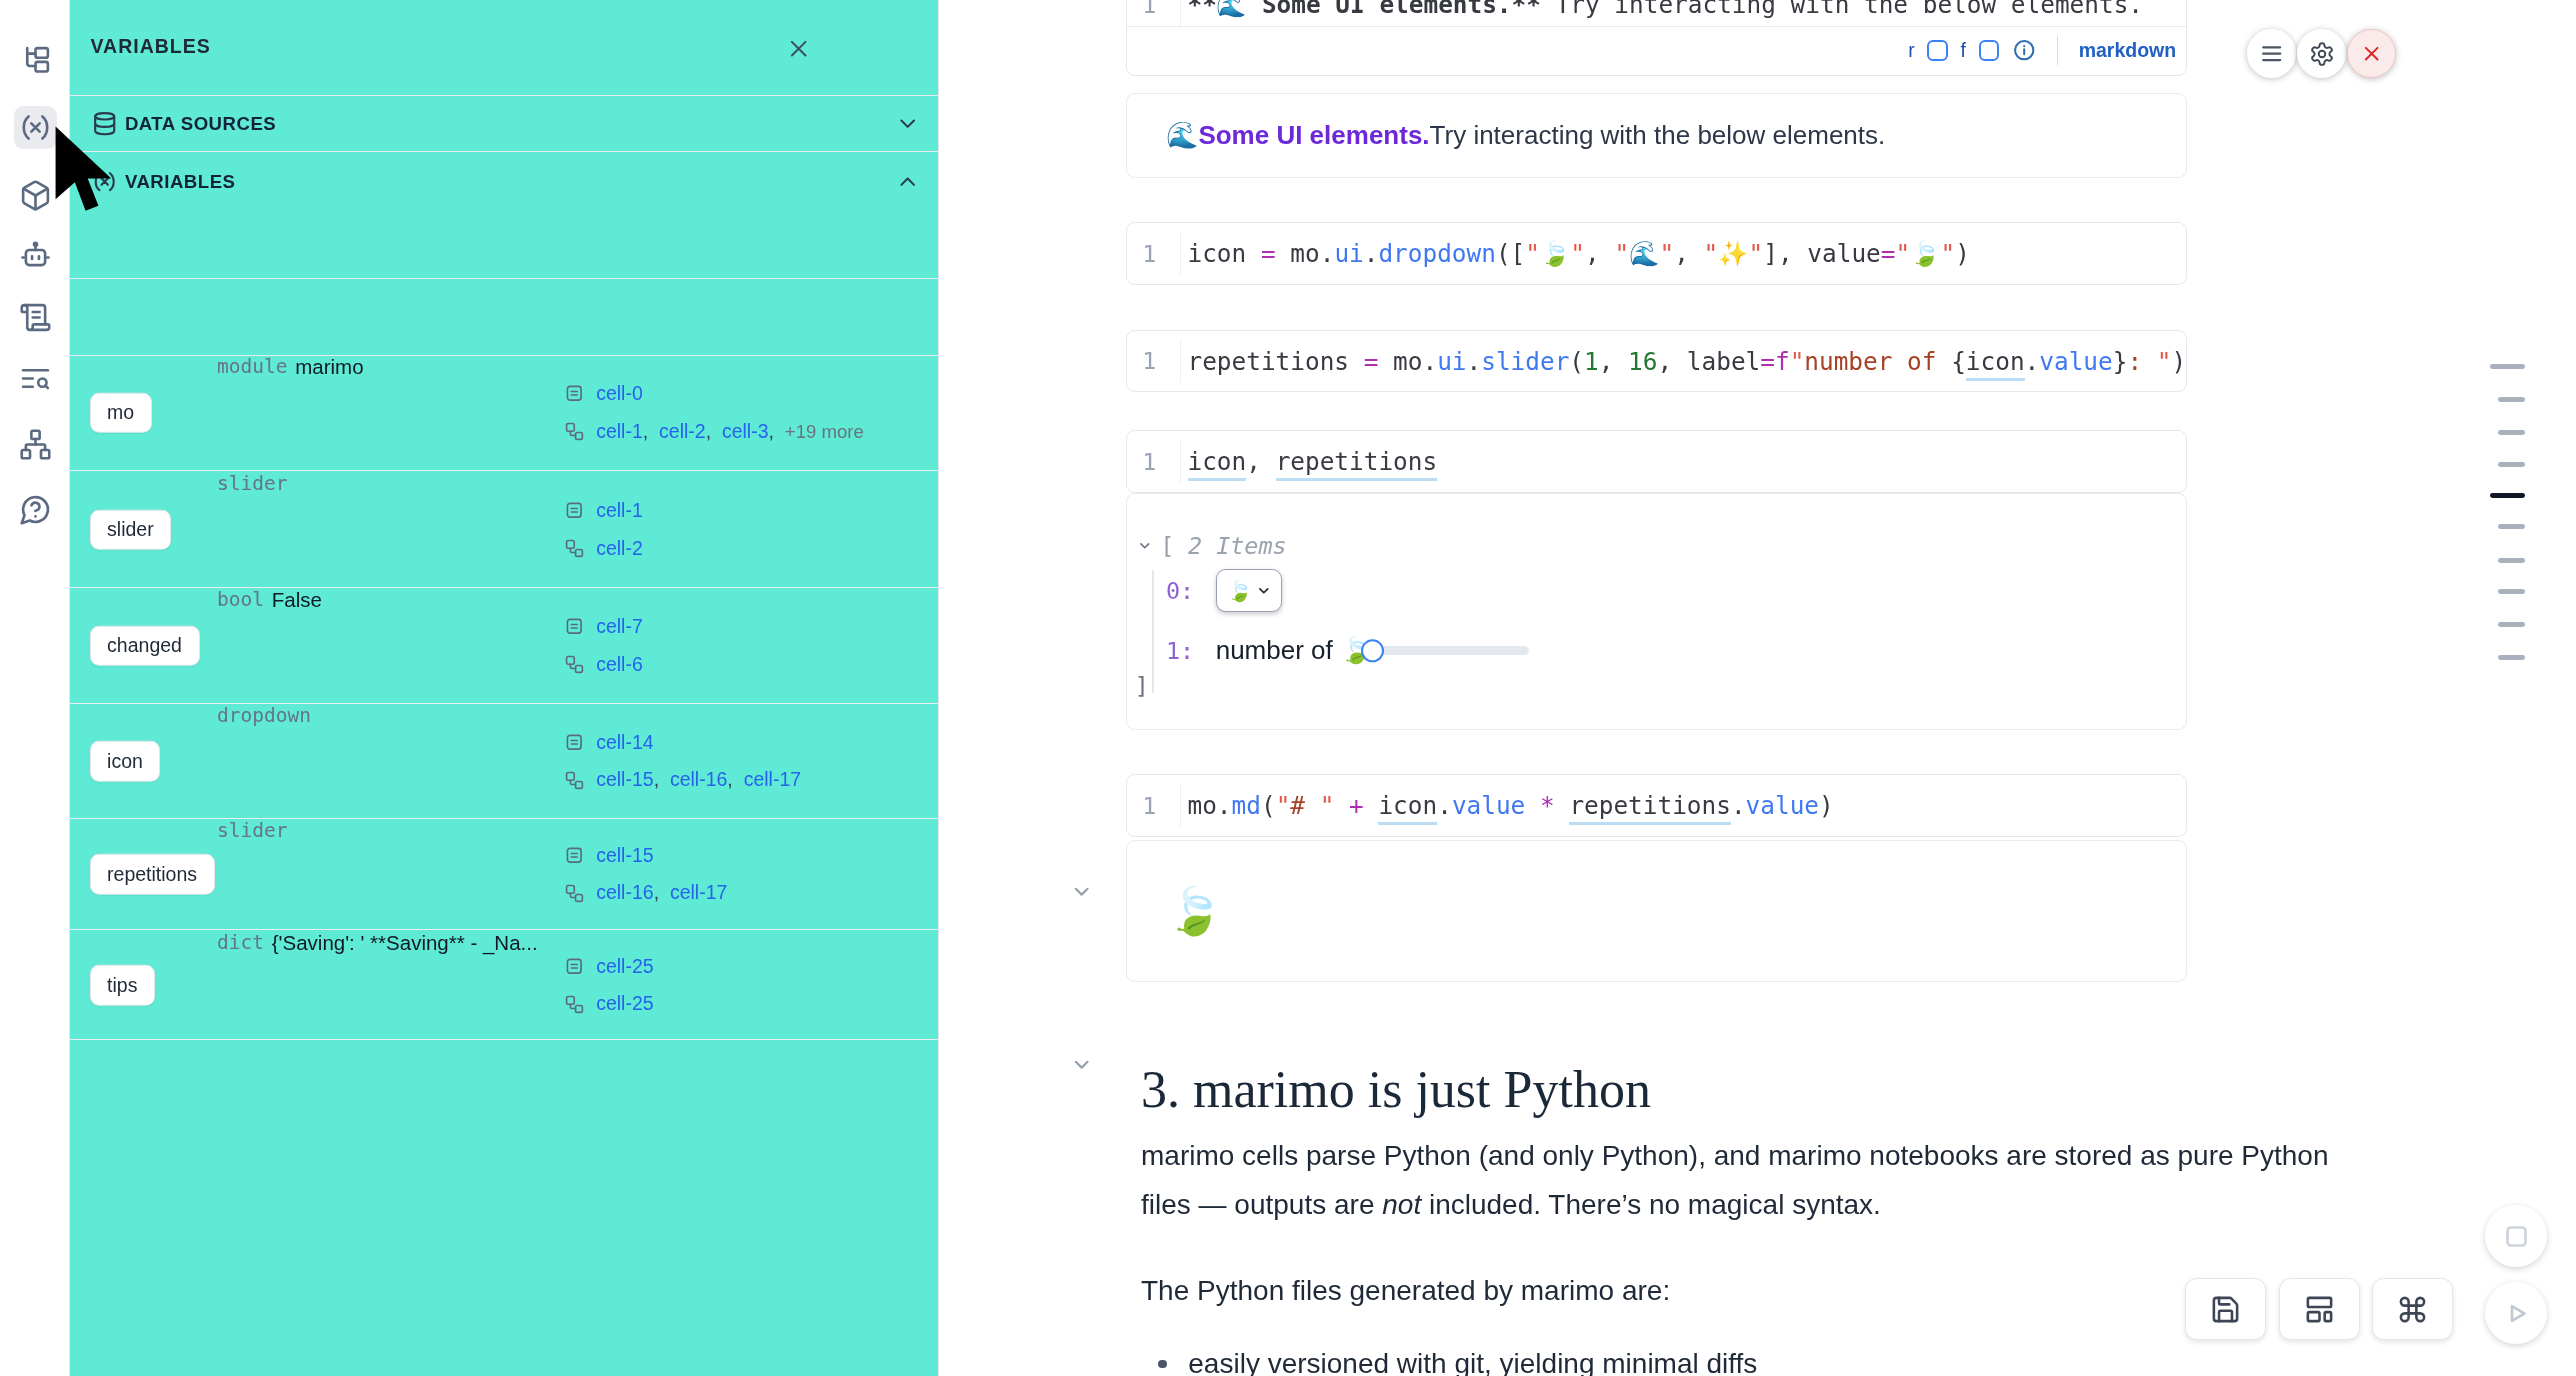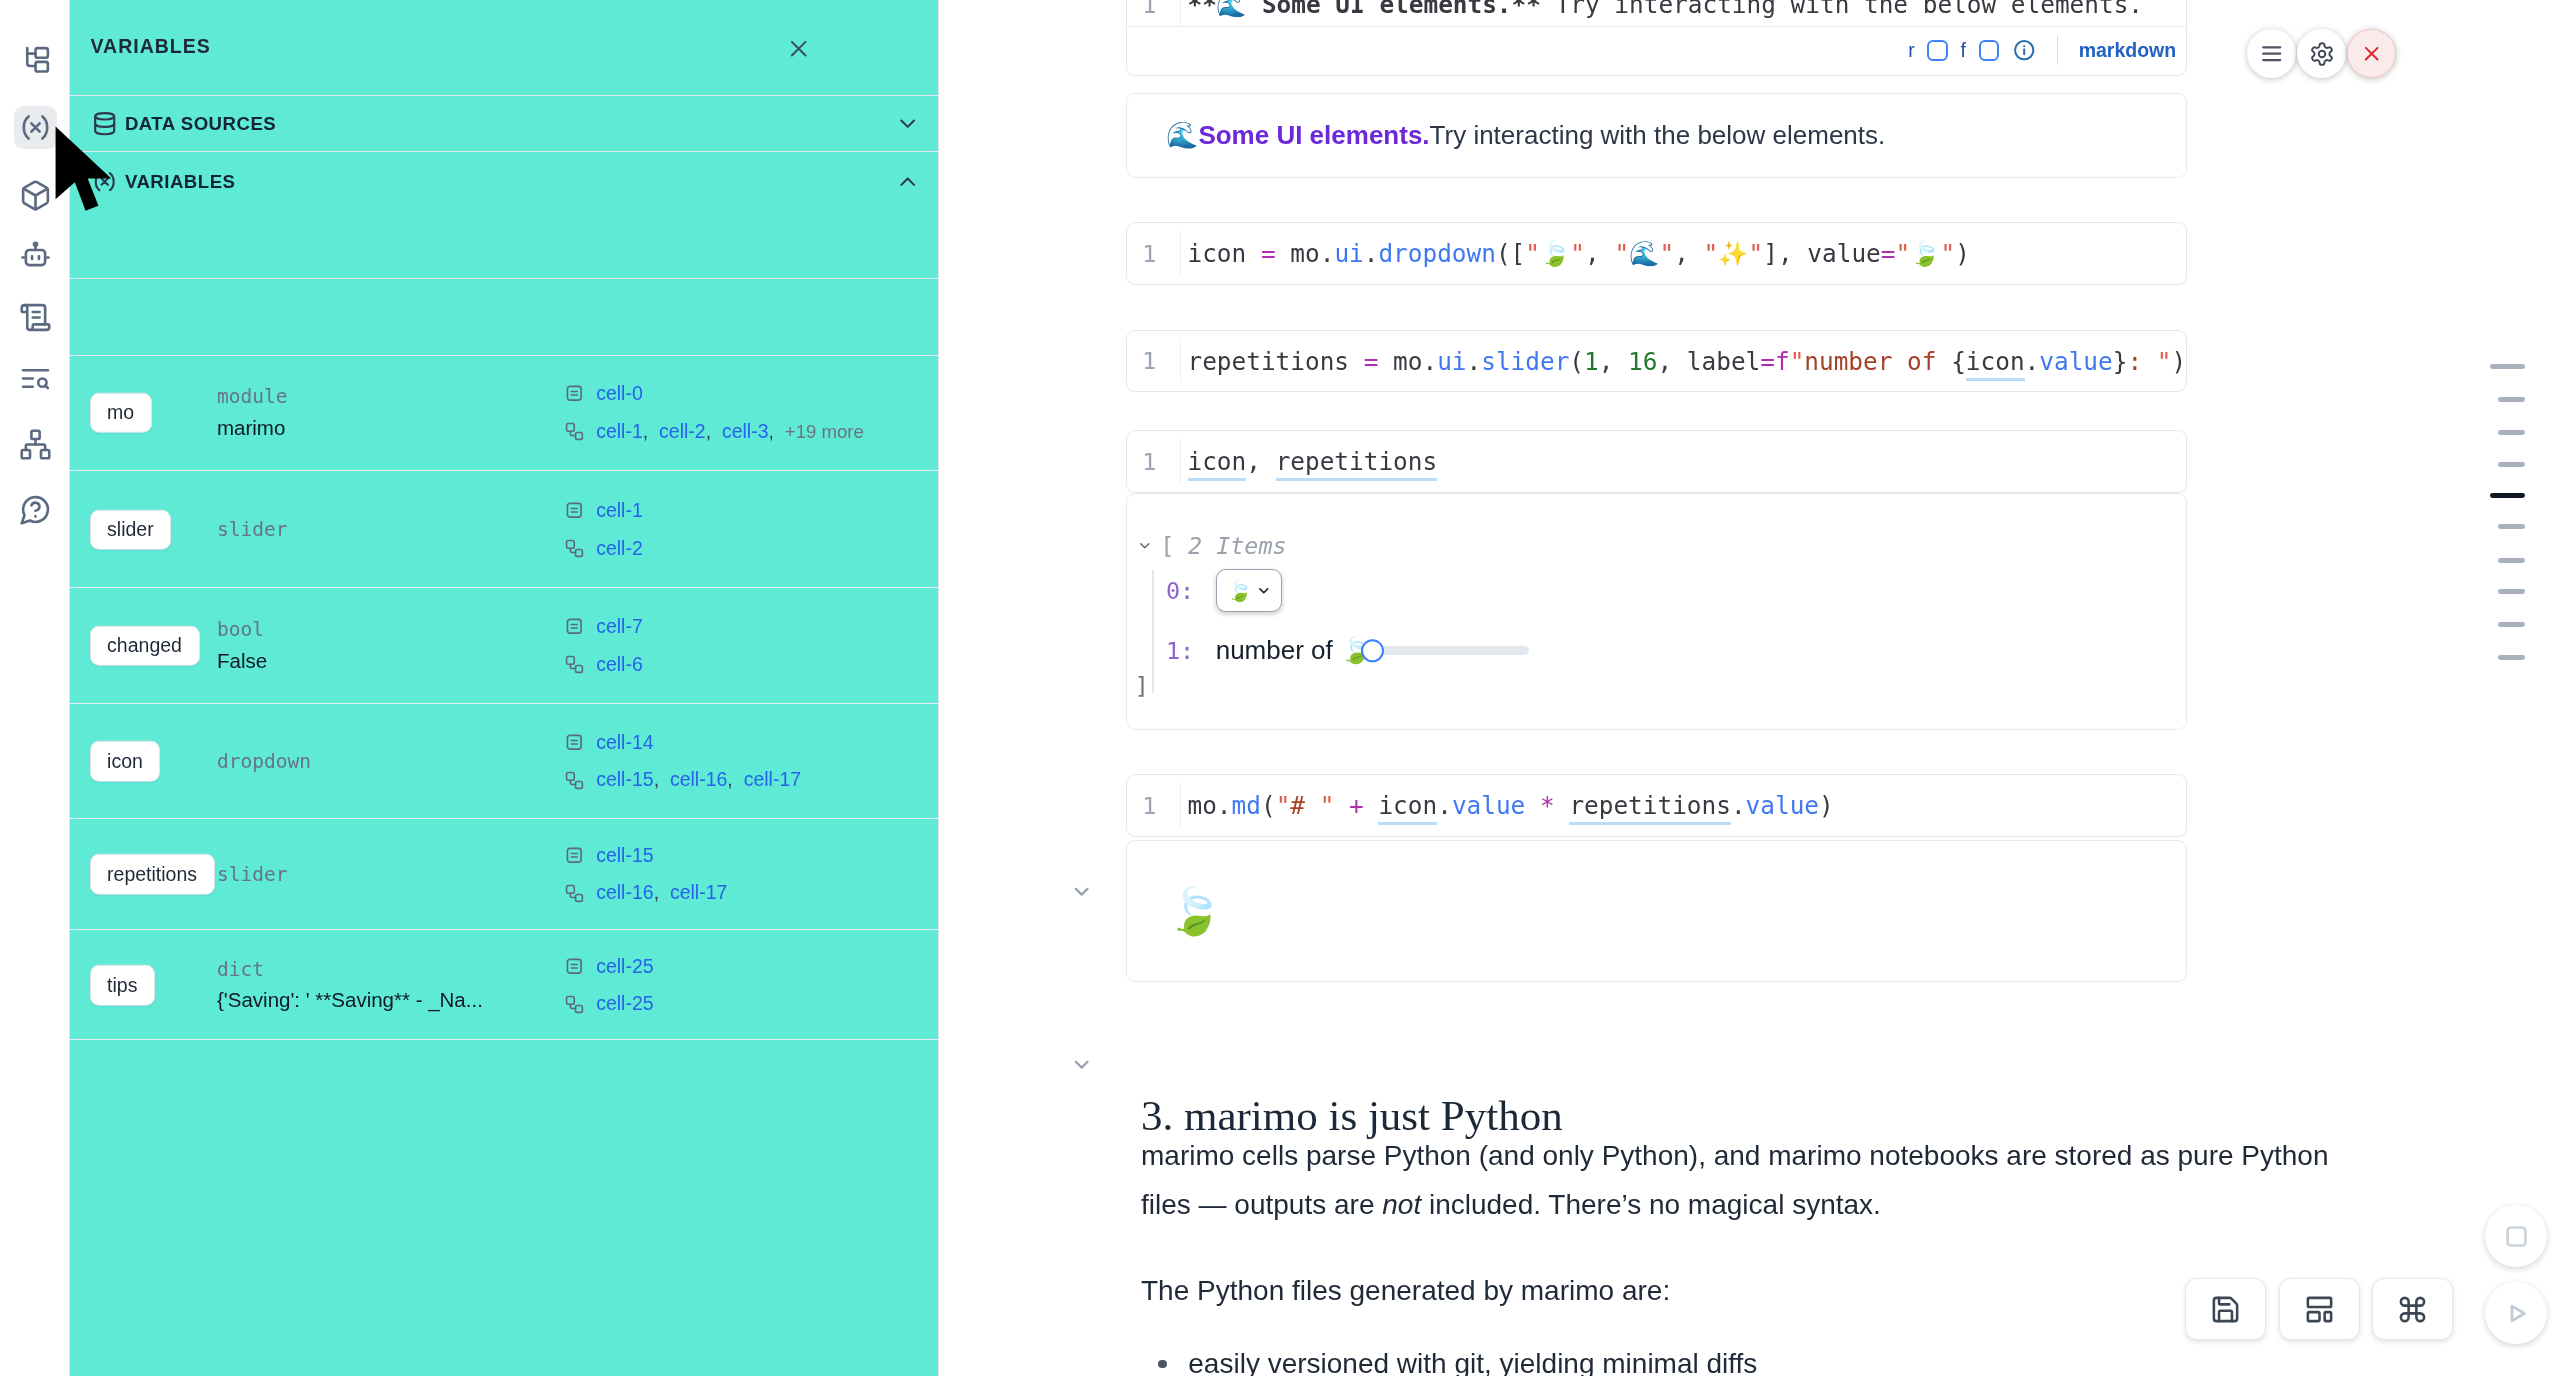--- a/index.html
+++ b/index.html
@@ -19,21 +19,21 @@
 .sect{position:absolute;left:0;right:0;display:flex;align-items:center;gap:8px;padding-left:21.5px}
 .sect-label{font-size:18.6px;font-weight:700;letter-spacing:0.5px;color:#14233c}
 .sect-chev{position:absolute;left:825px;background:none;border:none;cursor:pointer}
 .search-row{position:absolute;left:0;top:212px;height:66px;right:0;display:flex;align-items:center;gap:16.6px;padding-left:23.4px}
 .search-input{border:none;outline:none;font-size:20.5px;width:547px;color:#334155;font-family:"Liberation Sans",sans-serif}
 .search-input::placeholder{color:#9aa5b5}
 .thead{position:absolute;left:0;right:0;top:278px;height:77px;font-size:18px;color:#64748b}
 .th{position:absolute}
 .vrow{position:absolute;left:0;right:0;border-bottom:1px solid #eaedf1}
 .badge{position:absolute;left:19.5px;top:50%;transform:translateY(-50%);border:1.5px solid #e2e6eb;border-radius:8.8px;padding:7.8px 16.6px;font-size:19.5px;color:#1f2937;background:#fff;box-shadow:0 1px 2px rgba(16,24,40,.05)}
-.tv{position:absolute;left:147px;top:0;bottom:0;display:flex;flex-direction:column;justify-content:center;gap:7.8px}
+.tv{position:absolute;left:147px;top:0;bottom:0;display:flex;flex-direction:row;justify-content:center;gap:7.8px}
 .vtype{font-family:"DejaVu Sans Mono",monospace;font-size:19.5px;color:#64748b}
 .vval{font-size:20.5px;color:#111827}
 .du{position:absolute;left:494px;top:0;bottom:0;display:flex;flex-direction:column;justify-content:center;gap:14.6px}
 .duline{display:flex;align-items:center;gap:11.7px;font-size:19.5px}
 .clink{color:#2563eb;cursor:pointer}
 .csep{color:#334155}
 .cmore{color:#6b7280;font-size:18.6px}
 
 .cell{position:absolute;left:1126px;width:1061px;background:#fff;border:1px solid #e4e7ec;border-radius:8.8px}
 .outbox{position:absolute;left:1126px;width:1061px;background:#fff;border:1px solid #e7eaee;border-radius:8.8px}
@@ -77,21 +77,21 @@
 .dropdown-widget{margin-left:21.5px;width:66px;height:43px;border:1.5px solid #97a1b2;border-radius:9.8px;background:#fff;box-shadow:0 2px 4.9px rgba(0,0,0,.22);display:flex;align-items:center;justify-content:space-between;padding:0 8.8px 0 10.7px;cursor:pointer}
 .tree-row3{position:absolute;top:137px;left:0;height:39px;display:flex;align-items:center}
 .slabel{font-size:26px;color:#16202c;margin-left:21.5px}
 .track{position:absolute;left:246px;top:50%;transform:translateY(-50%);width:156px;height:9.8px;border-radius:5.9px;background:#e3e8ef}
 .thumb{position:absolute;left:234px;top:50%;transform:translateY(-50%);width:23.4px;height:23.4px;border-radius:50%;background:#fff;border:2.9px solid #3b82f6}
 .tree-close{position:absolute;left:7.8px;top:178px;color:#6b7480}
 
 .out5{top:840px;height:142px;display:flex;align-items:center;padding-left:39px;font-size:46px}
 
 .mchev{position:absolute;background:none;border:none;cursor:pointer}
-.h2{position:absolute;left:1141px;top:1091px;font-family:"Liberation Serif","DejaVu Serif",serif;font-size:43px;font-weight:500;color:#1b2838}
+.h2{position:absolute;left:1141px;top:1060px;font-family:"Liberation Serif","DejaVu Serif",serif;font-size:52px;font-weight:500;color:#1b2838}
 .para{position:absolute;left:1141px;width:1245px;font-size:28px;line-height:49px;color:#1f2937}
 .bullet{position:absolute;left:1158px;top:1348px;font-size:28px;color:#1f2937;display:flex;align-items:center;gap:21.5px}
 .bullet::before{content:"";width:8.8px;height:8.8px;border-radius:50%;background:#4a5568;flex:none}
 
 .mdash{position:absolute;left:2498px;width:27px;height:4.9px;border-radius:2.4px;background:#a8b1bd}
 .mdash.long{left:2490px;width:35px}
 .mdash.dark{background:#101826}
 
 .sqbtn{position:absolute;width:81px;height:62px;border-radius:11.7px;background:#fff;border:1.5px solid #e3e6ea;box-shadow:0 2px 4.9px rgba(16,24,40,.12);display:flex;align-items:center;justify-content:center;cursor:pointer}
 .circbig{position:absolute;width:62px;height:62px;border-radius:50%;background:#fff;box-shadow:0 2px 6.8px rgba(16,24,40,.18);display:flex;align-items:center;justify-content:center;border:none;cursor:pointer}

